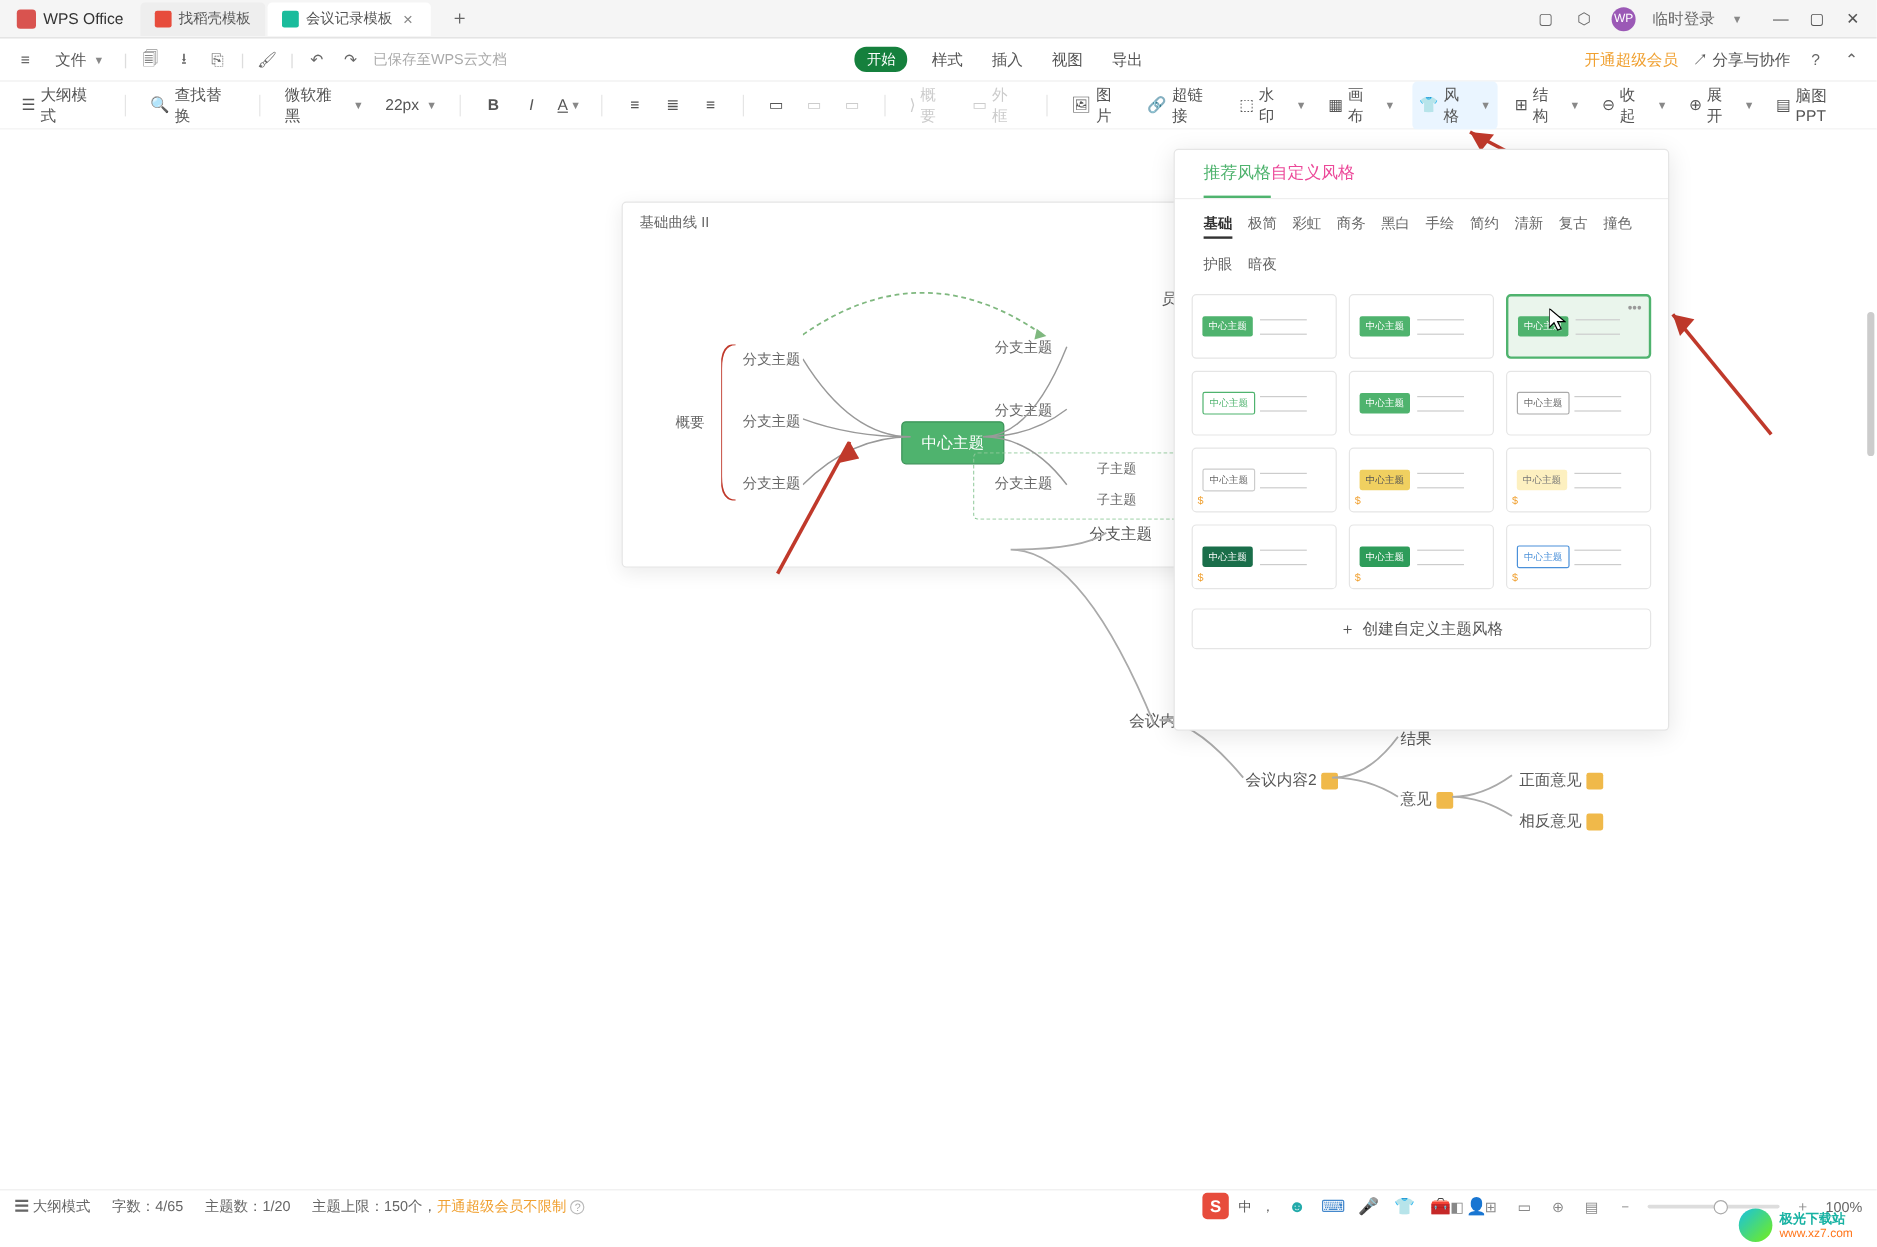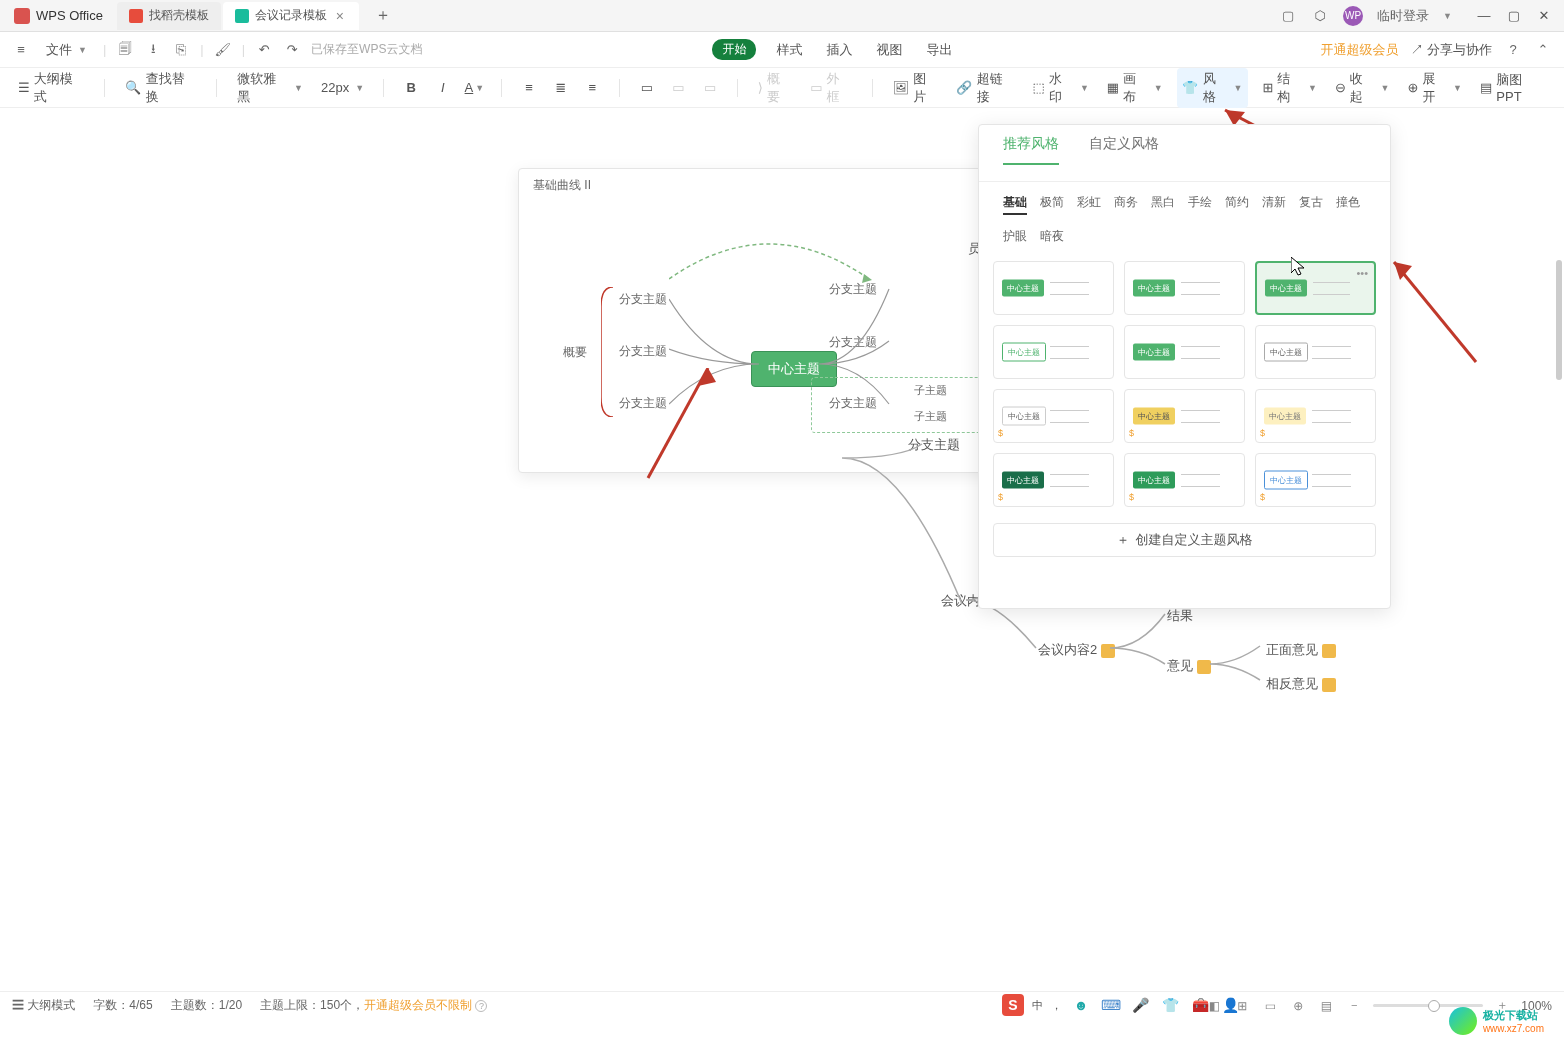--- a/index.html
+++ b/index.html
@@ -53,22 +53,22 @@
 .branch-lbl { position:absolute; font-size: 12px; color:#666; }
 .dashed-box { position:absolute; border: 1.5px dashed #8fc99a; border-radius: 4px; }
 .sub-node { position:absolute; font-size: 11px; color:#666; }
 .summary-lbl { position:absolute; font-size: 12px; color:#666;}
 .big-node { position:absolute; background:#4fb36e; color:#fff; font-size:18px; padding: 14px 24px; border: 2px solid #2d7a4a; border-radius: 6px; box-shadow: 0 2px 8px rgba(0,0,0,0.1);}
 .canvas-text { position:absolute; font-size: 13px; color:#555; }
 .note-icon { display:inline-block; width:14px; height:14px; background:#f0b94a; border-radius:2px; margin-left: 4px; vertical-align: middle;}
 
 
 .style-panel { position:absolute; left:978px; top:16px; width:413px; height: 485px; background:#fff; border:1px solid #e5e5e5; box-shadow: 0 4px 20px rgba(0,0,0,0.1); border-radius: 4px; z-index: 100;}
-.panel-tabs { display:flex; padding: 10px 24px 16px; gap: 30px; font-size: 14px; border-bottom: 1px solid #eee;}
-.panel-tab { padding-bottom: 10px; color:#737373; cursor:pointer;}
+.panel-tabs { display:flex; padding: 10px 24px 0; font-size: 14px; border-bottom: 1px solid #eee;}
+.panel-tab { padding-bottom: 10px; color:#ec4899; cursor:pointer;}
 .panel-tab.active { color: #4fb36e; border-bottom: 2px solid #4fb36e;}
 .cat-row { display:flex; padding: 12px 24px 8px; gap: 13px; font-size: 12px; color:#666; flex-wrap: wrap;}
 .cat-item { cursor:pointer; }
 .cat-item.active { color:#333; font-weight: bold; border-bottom: 2px solid #333; padding-bottom: 2px;}
 .thumbs { padding: 8px 14px; display:grid; grid-template-columns: repeat(3, 1fr); gap: 10px; max-height: 310px; overflow-y: auto;}
 .thumb { height: 54px; border: 1px solid #e5e5e5; border-radius: 4px; position:relative; overflow: hidden;}
 .thumb.selected { border: 2px solid #4fb36e; background: #eaf5ec;}
 .thumb-mini-center { position:absolute; left: 8px; top: 50%; transform: translateY(-50%); font-size:8px; padding: 3px 5px; border-radius:2px;}
 .thumb-mini-lines { position:absolute; left: 56px; top: 10px; right: 10px; bottom: 10px;}
 .thumb-mini-lines::before, .thumb-mini-lines::after { content:''; position:absolute; background:#ccc; height:1px; left:0; right:14px;}

